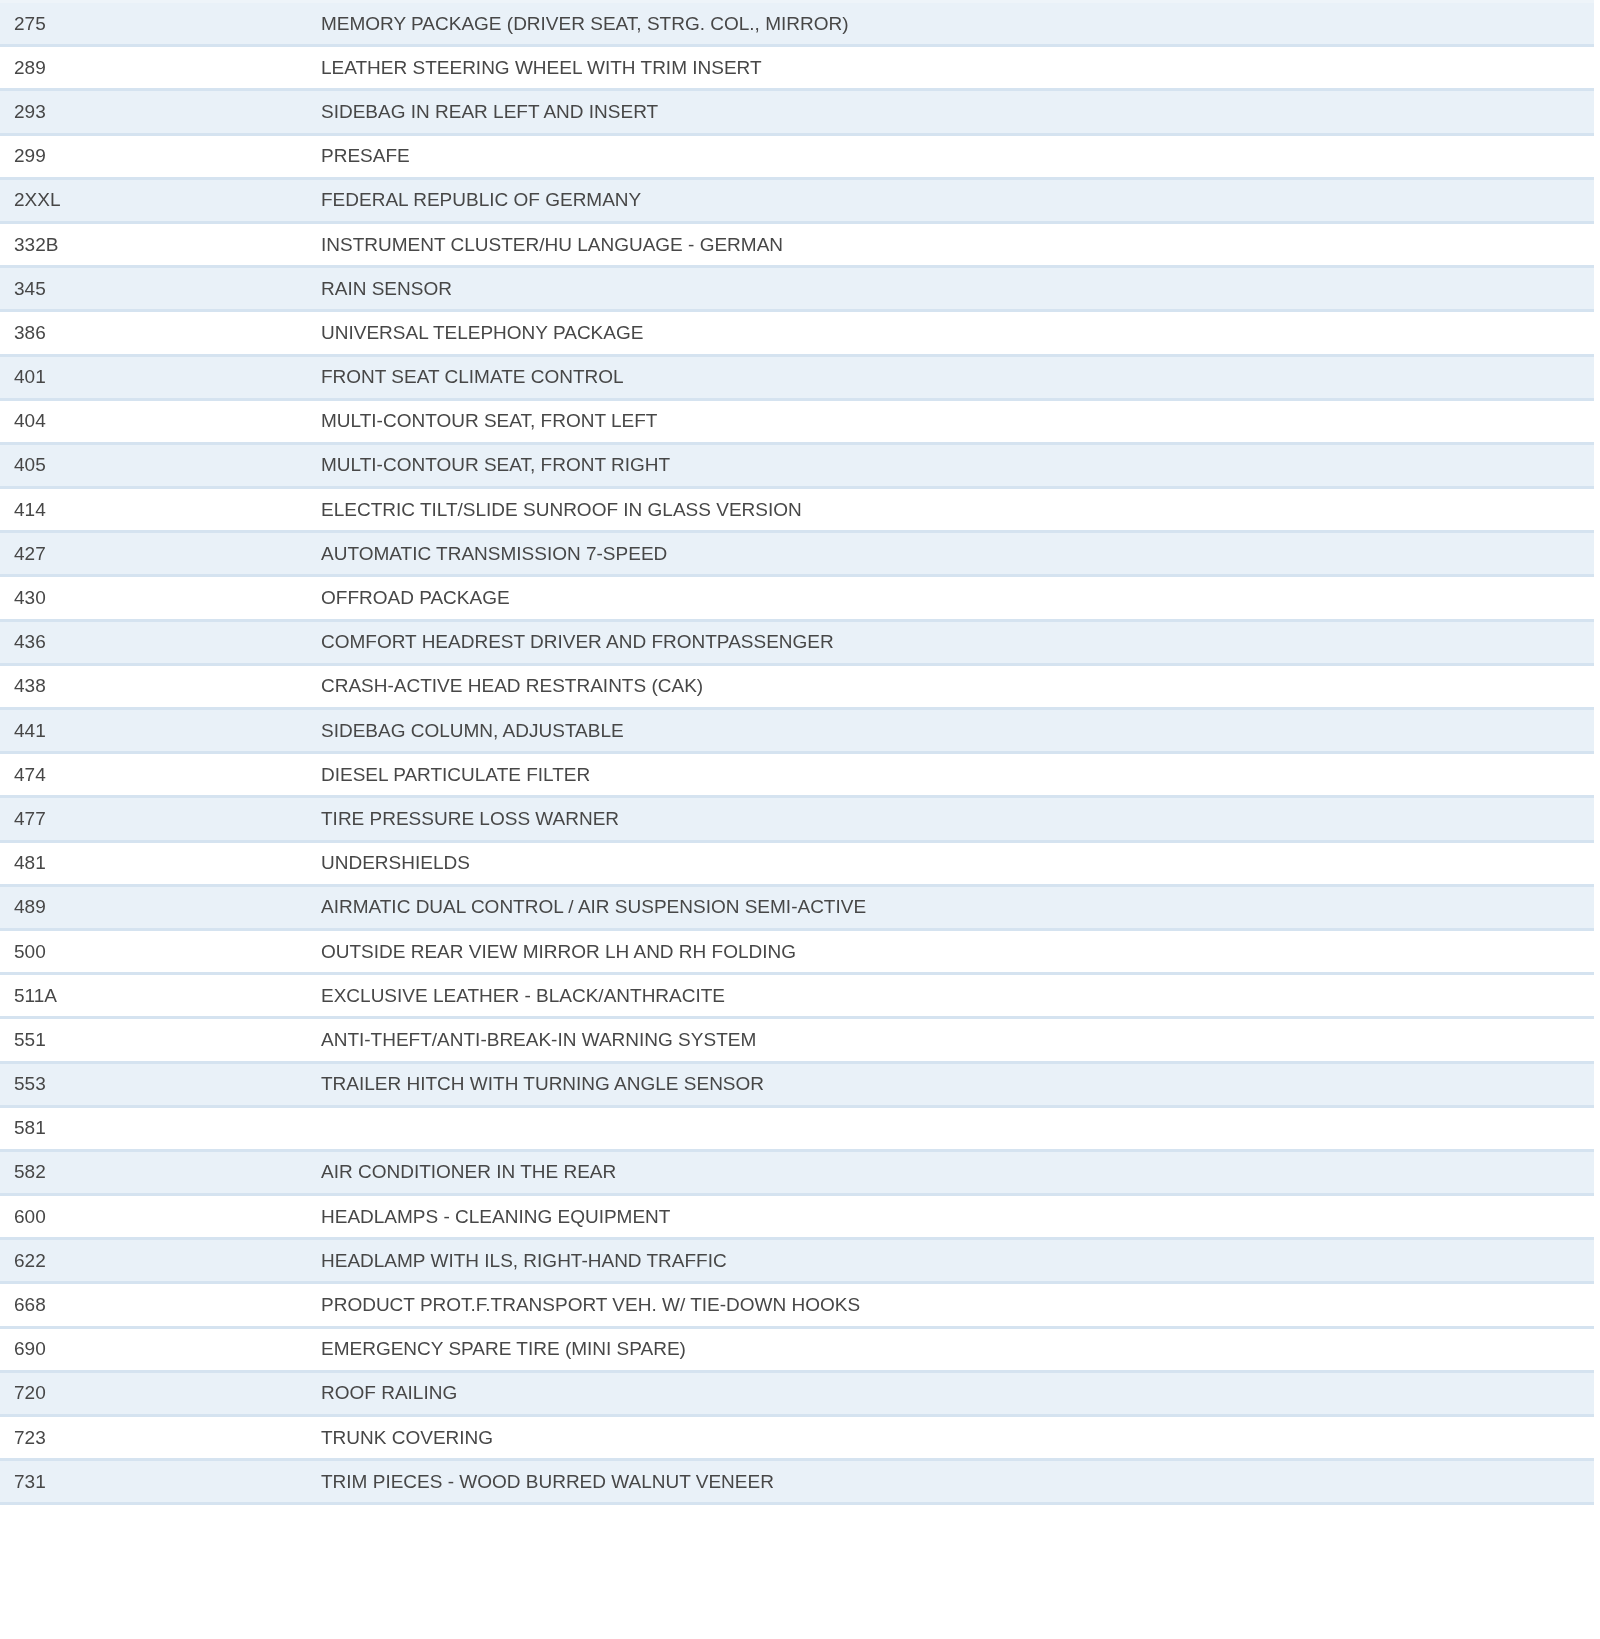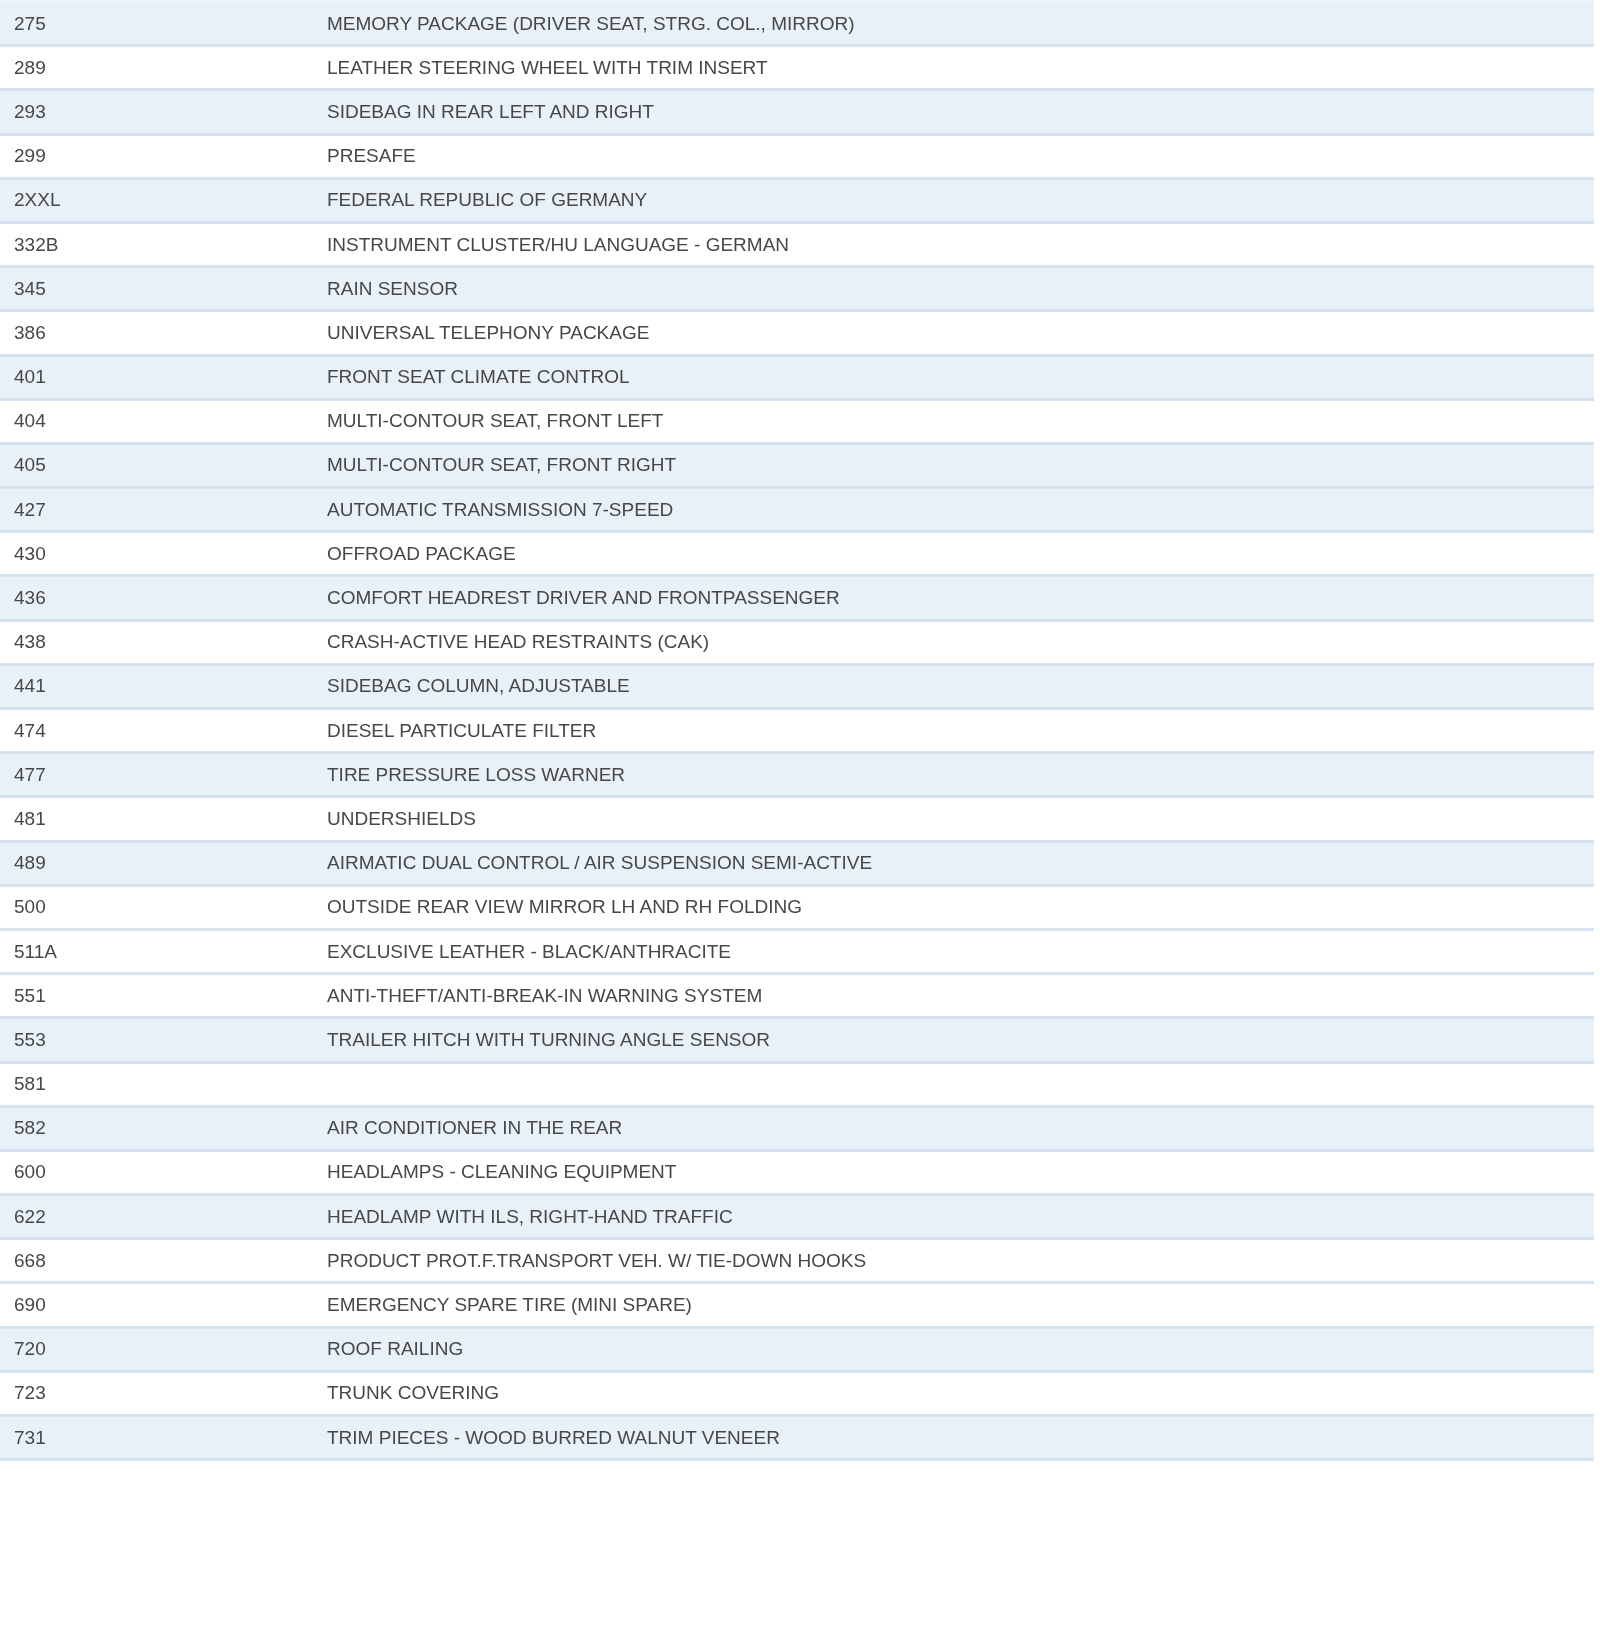--- a/index.html
+++ b/index.html
@@ -37,38 +37,37 @@
     padding-left: 14px;
     flex: 0 0 auto;
     white-space: nowrap;
     overflow: hidden;
   }
   .cell-desc {
     flex: 1 1 auto;
     padding-right: 12px;
     white-space: nowrap;
     overflow: hidden;
-    margin-left: 6px;
   }
 </style>
 </head>
 <body>
 
 <div class="options-table">
     <div class="option-row stripe">
       <div class="cell-code">275</div>
       <div class="cell-desc">MEMORY PACKAGE (DRIVER SEAT, STRG. COL., MIRROR)</div>
     </div>
     <div class="option-row">
       <div class="cell-code">289</div>
       <div class="cell-desc">LEATHER STEERING WHEEL WITH TRIM INSERT</div>
     </div>
     <div class="option-row stripe">
       <div class="cell-code">293</div>
-      <div class="cell-desc">SIDEBAG IN REAR LEFT AND RIGHT</div>
+      <div class="cell-desc">SIDEBAG IN REAR LEFT AND INSERT</div>
     </div>
     <div class="option-row">
       <div class="cell-code">299</div>
       <div class="cell-desc">PRESAFE</div>
     </div>
     <div class="option-row stripe">
       <div class="cell-code">2XXL</div>
       <div class="cell-desc">FEDERAL REPUBLIC OF GERMANY</div>
     </div>
     <div class="option-row">
@@ -87,20 +86,24 @@
       <div class="cell-code">401</div>
       <div class="cell-desc">FRONT SEAT CLIMATE CONTROL</div>
     </div>
     <div class="option-row">
       <div class="cell-code">404</div>
       <div class="cell-desc">MULTI-CONTOUR SEAT, FRONT LEFT</div>
     </div>
     <div class="option-row stripe">
       <div class="cell-code">405</div>
       <div class="cell-desc">MULTI-CONTOUR SEAT, FRONT RIGHT</div>
+    </div>
+    <div class="option-row">
+      <div class="cell-code">414</div>
+      <div class="cell-desc">ELECTRIC TILT/SLIDE SUNROOF IN GLASS VERSION</div>
     </div>
     <div class="option-row stripe">
       <div class="cell-code">427</div>
       <div class="cell-desc">AUTOMATIC TRANSMISSION 7-SPEED</div>
     </div>
     <div class="option-row">
       <div class="cell-code">430</div>
       <div class="cell-desc">OFFROAD PACKAGE</div>
     </div>
     <div class="option-row stripe">

